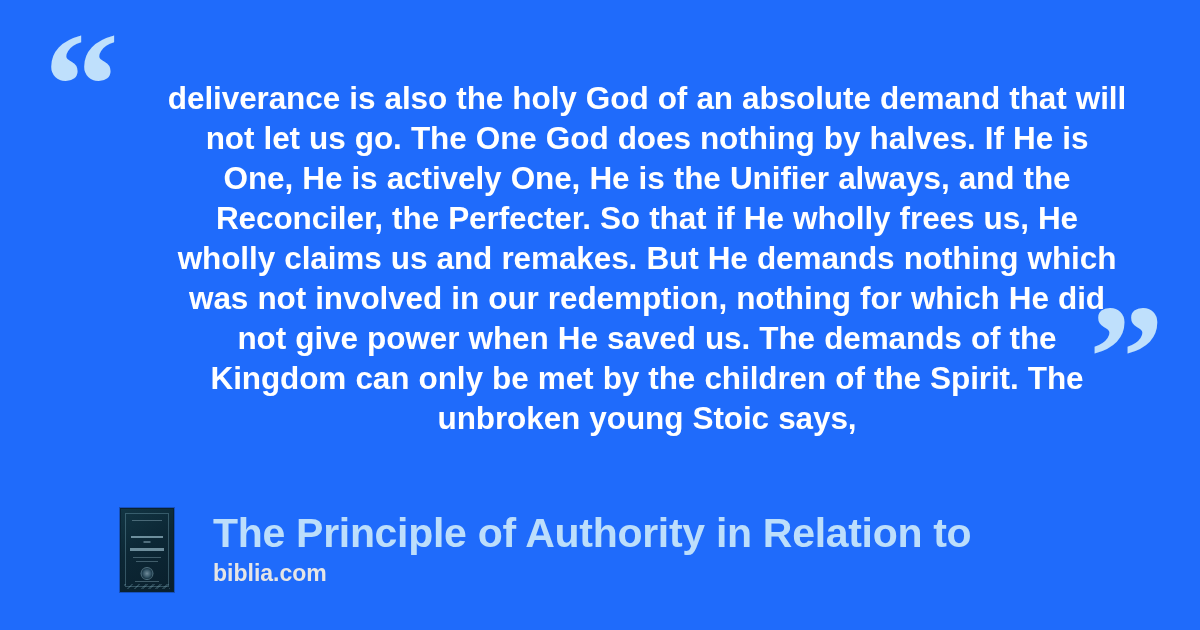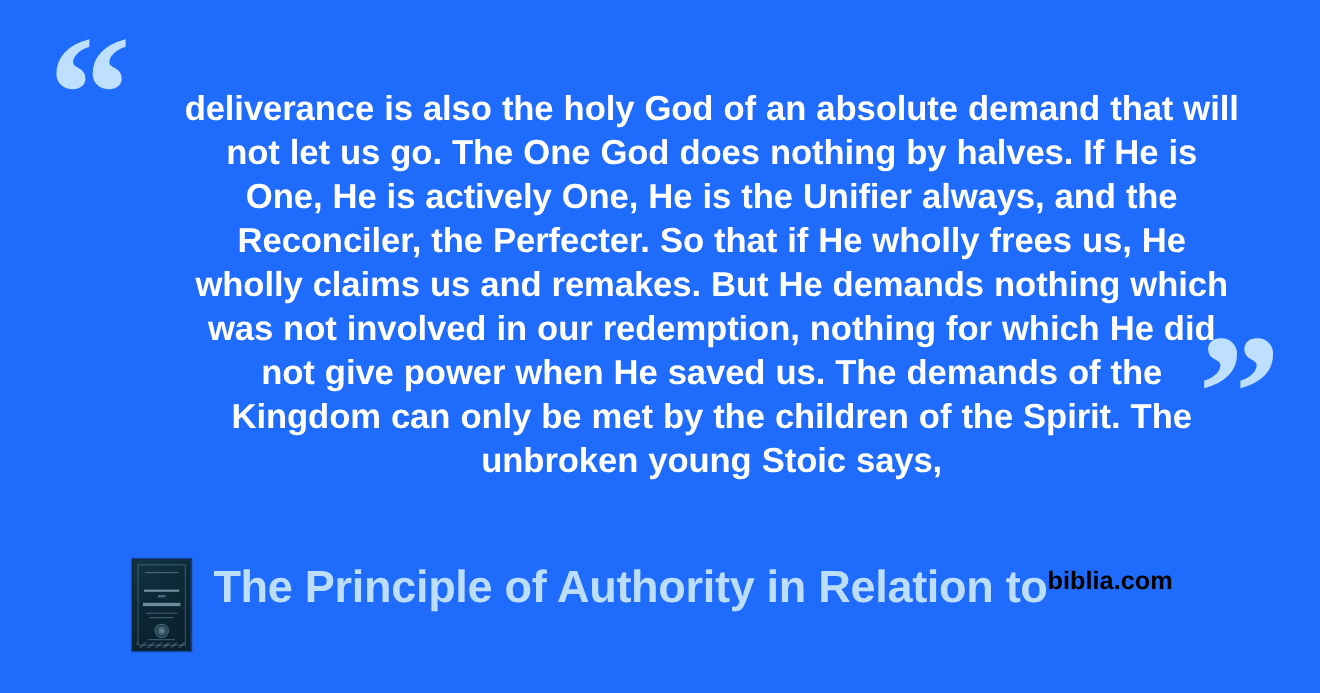--- a/index.html
+++ b/index.html
@@ -129,34 +129,36 @@
     bottom: 2px;
     height: 5px;
     background:
       repeating-linear-gradient(135deg,
         rgba(150,200,215,0.22) 0 2px,
         rgba(10,35,48,0) 2px 5px);
   }
 
   #footer-text {
     display: flex;
+    flex-direction: column;
     justify-content: flex-end;
     padding-top: 2px;
+    margin-left: 19px;
   }
   #book-title {
     color: #BCDEFB;
     font-family: "Liberation Sans", sans-serif;
     font-weight: 700;
     font-size: 41px;
     line-height: 46px;
     letter-spacing: -0.3px;
     white-space: nowrap;
   }
   #site-name {
-    color: #000000;
+    color: #e5e5e5;
     font-family: "Liberation Sans", sans-serif;
     font-weight: 700;
     font-size: 23px;
     line-height: 28px;
     letter-spacing: 0px;
     margin-top: 3px;
   }
 </style>
 </head>
 <body>

